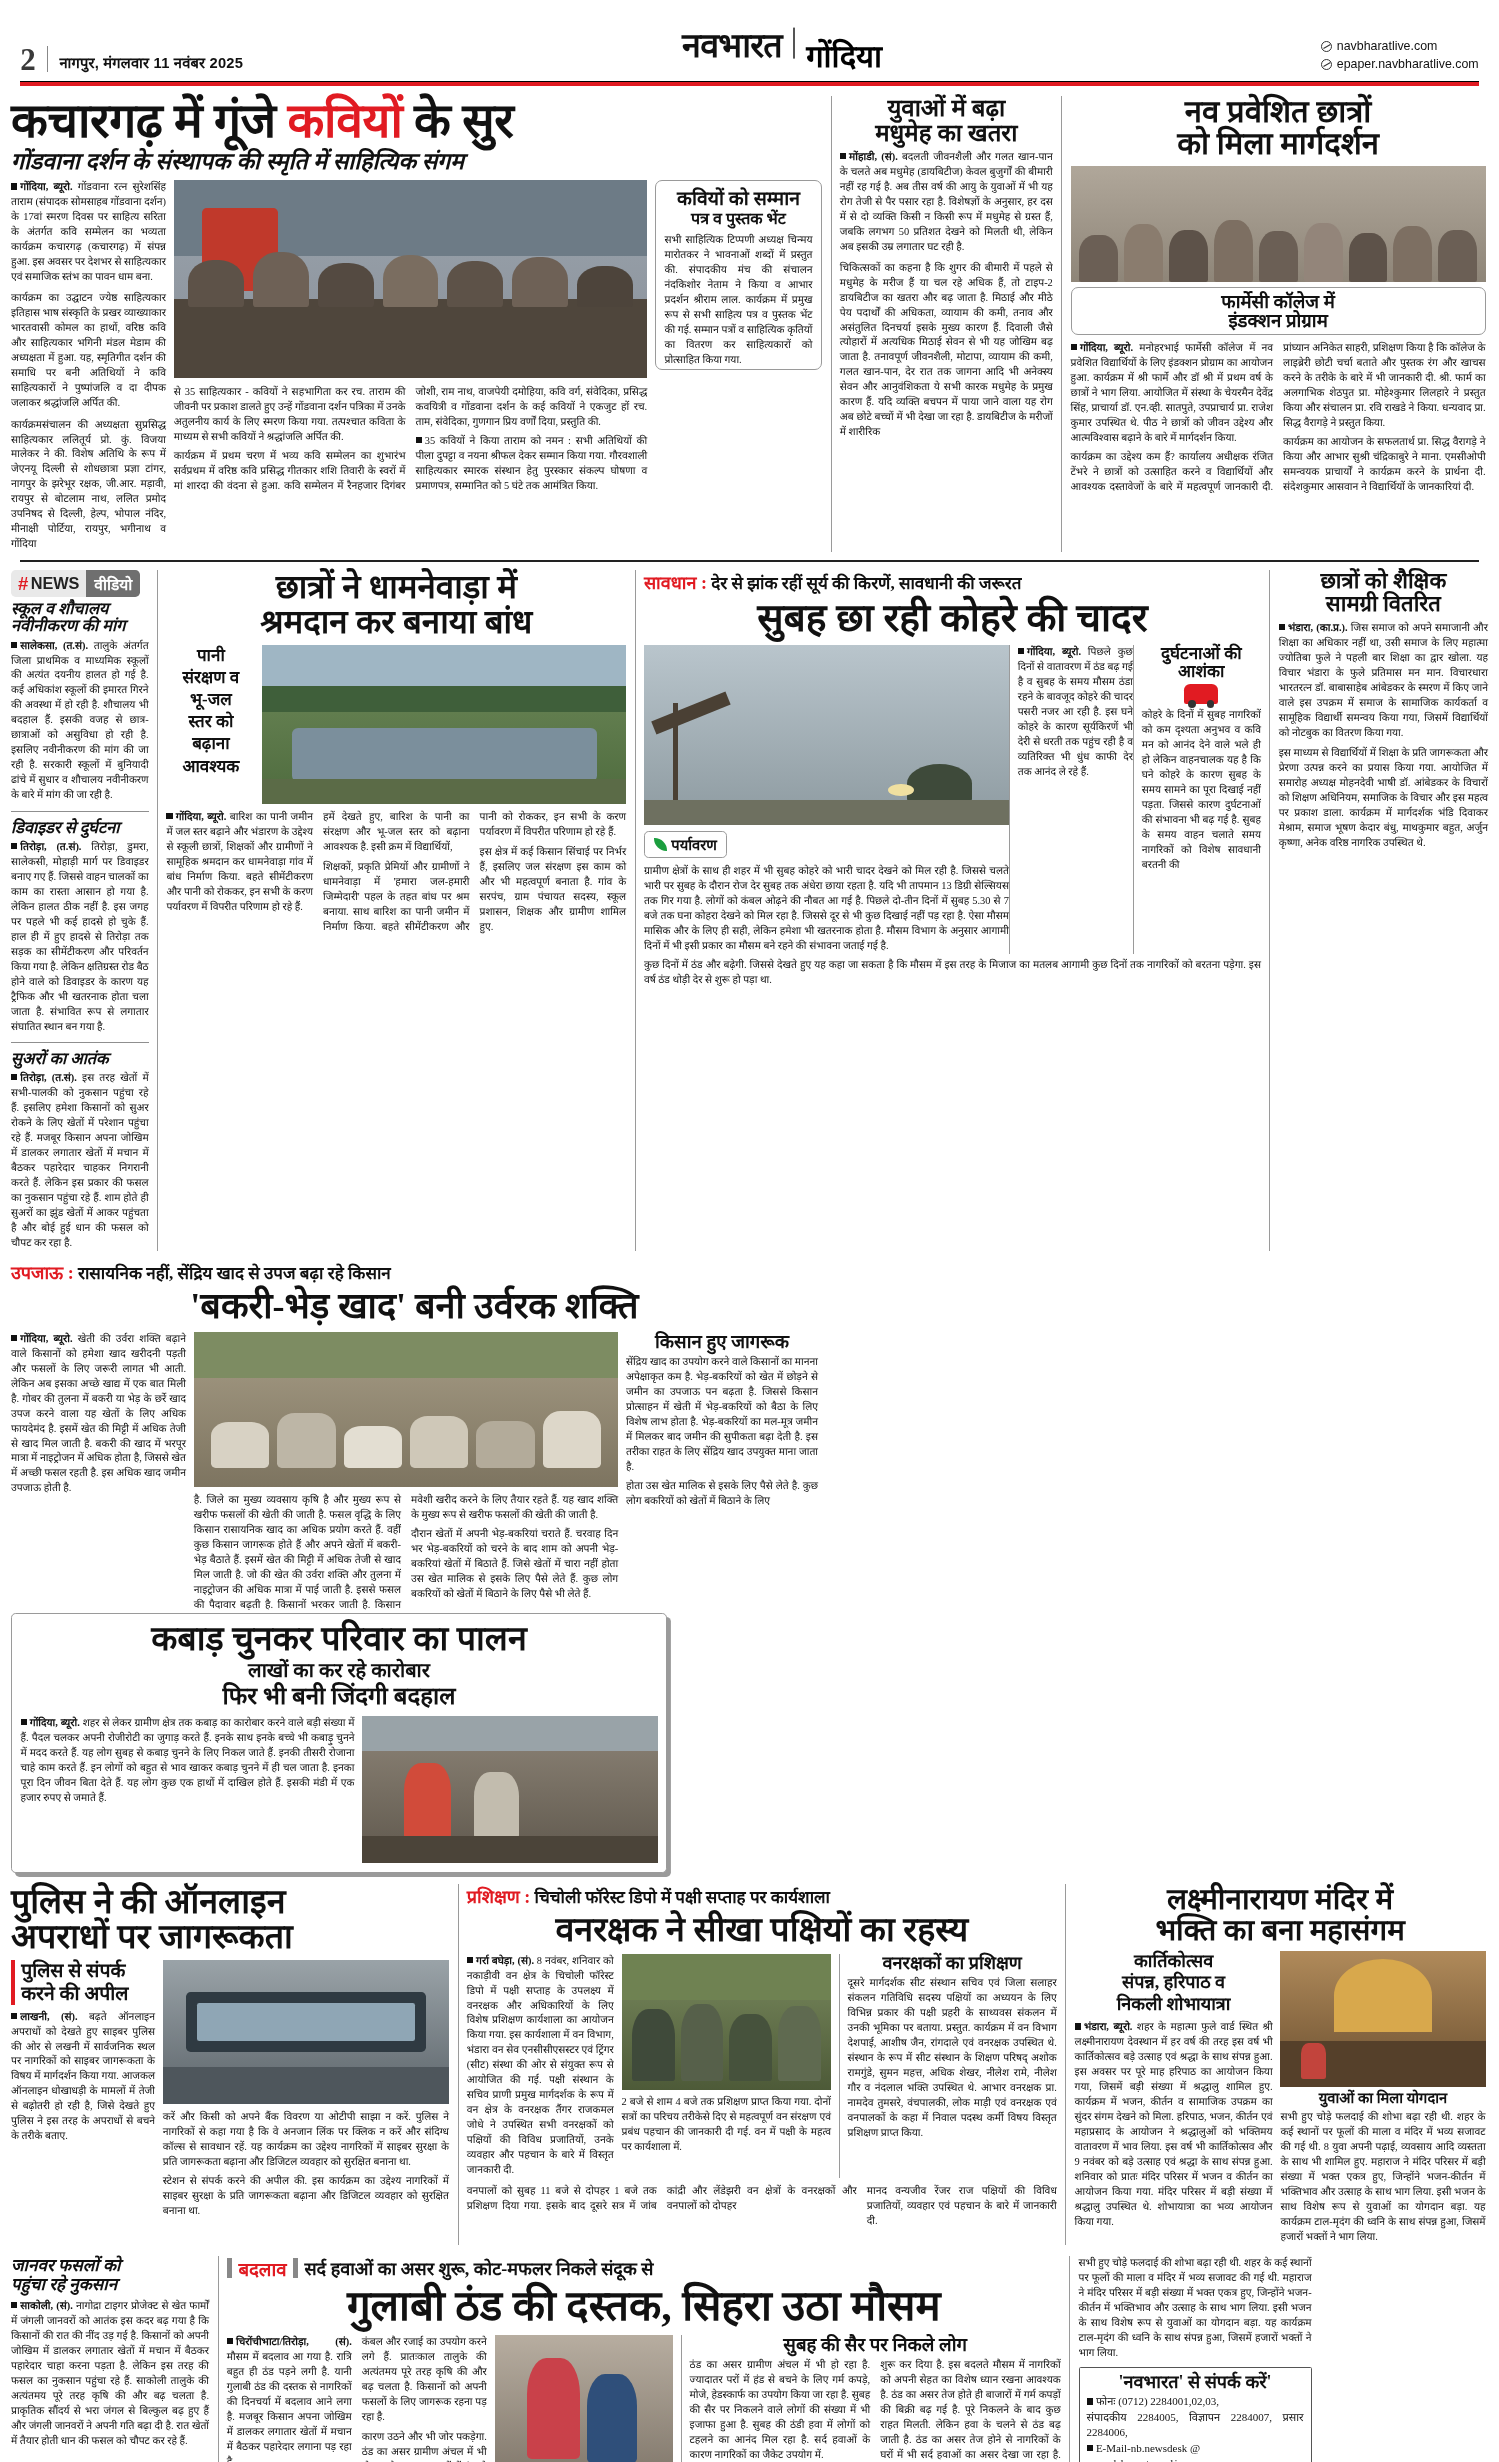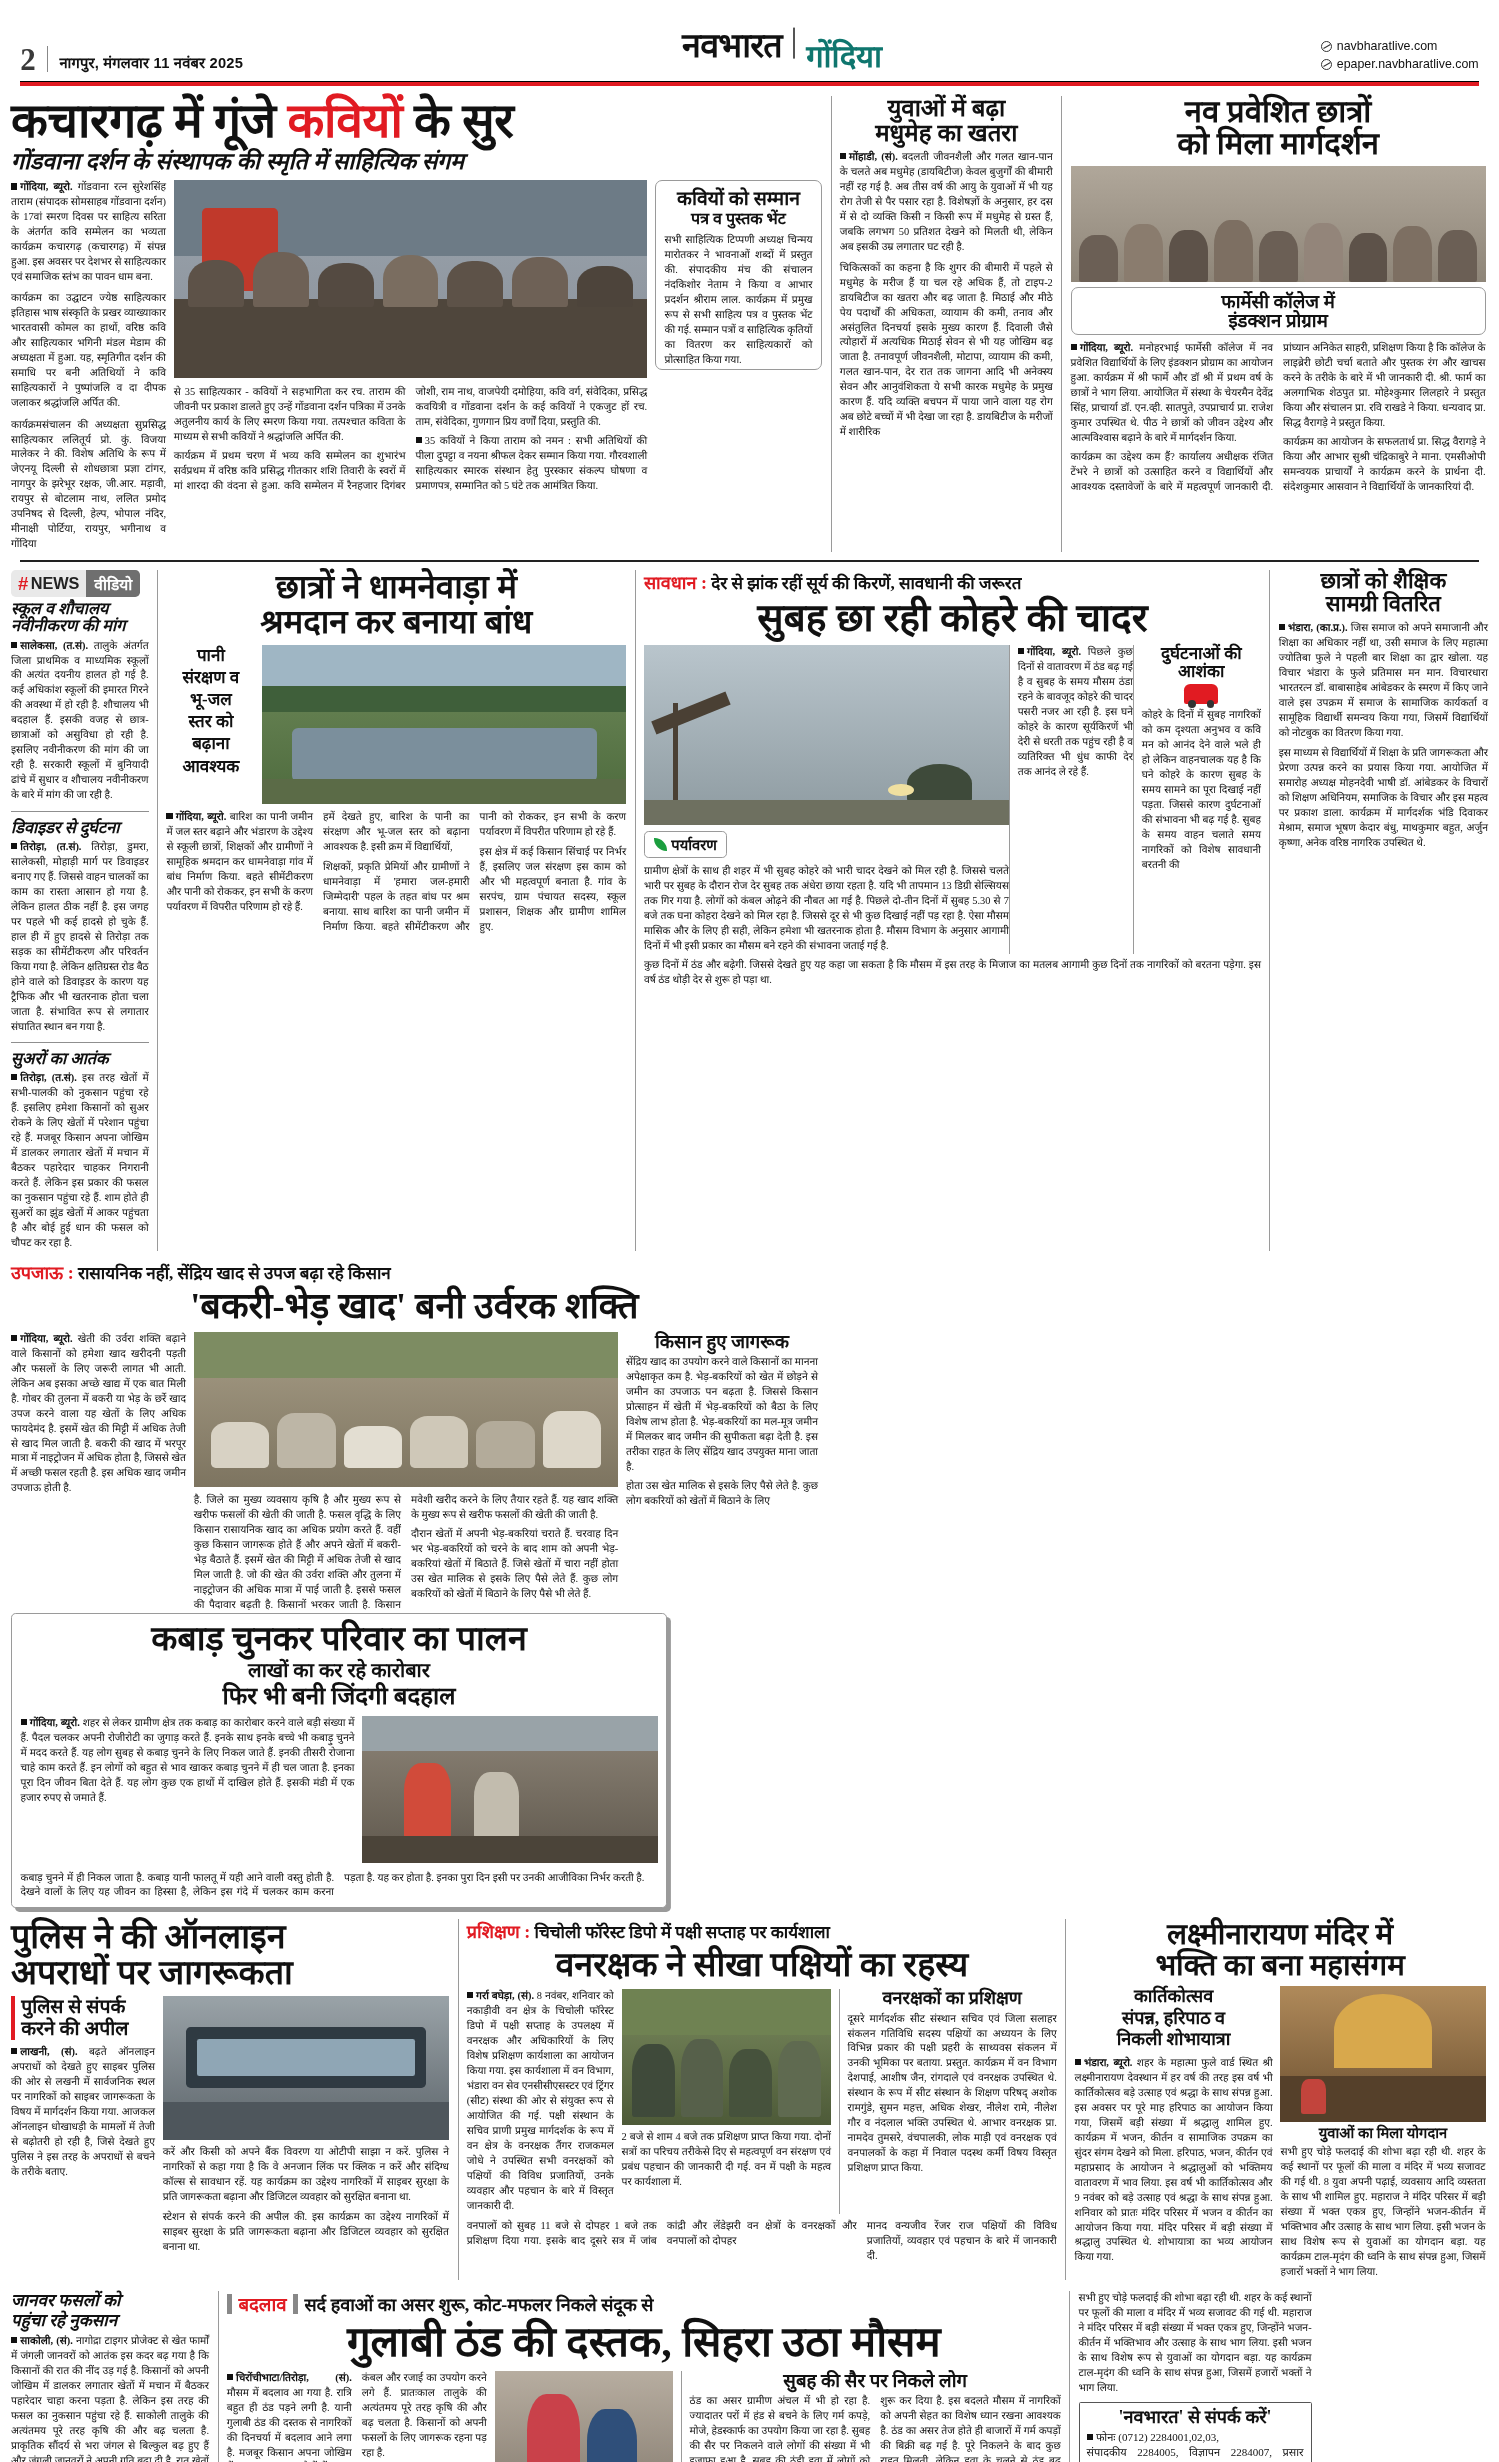--- a/index.html
+++ b/index.html
@@ -15,21 +15,21 @@
 
   
   .masthead { display:flex; align-items:flex-end; justify-content:space-between; height:74px; padding:26px 9.3px 0 9.3px; }
   .mh-left { display:flex; align-items:flex-end; gap:11px; }
   .pageno { font-size:31px; font-weight:700; line-height:.9; color:#3a3a3a; font-family:"Liberation Serif",serif;}
   .mh-sep { width:1.6px; height:26px; background:#888; margin-bottom:2.3px;}
   .mh-date { font-size:14.7px; font-weight:700; letter-spacing:0.2px; margin-bottom:1.6px; font-family:"Liberation Sans",sans-serif;}
   .mh-center { display:flex; align-items:center; gap:11px; transform:translateY(1.6px);justify-content:space-between; }
   .brand { font-size:34px; font-weight:700; letter-spacing:-0.8px; font-family:"Liberation Sans",sans-serif;}
   .brand-sep { width:2.3px; height:31px; background:#555;}
-  .brand-ed { font-size:31px; font-weight:700; color:#0f766e; font-family:"Liberation Sans",sans-serif;margin-top:23px;}
+  .brand-ed { font-size:31px; font-weight:700; color:#000000; font-family:"Liberation Sans",sans-serif;margin-top:23px;}
   .mh-right { font-size:12.4px; line-height:1.5; text-align:left; font-family:"Liberation Sans",sans-serif;}
   .mh-right div { display:flex; align-items:center; gap:4.7px; }
   .globe { display:inline-block; width:11px; height:11px; border:1.2px solid #333; border-radius:50%; position:relative; }
   .globe::after{content:"";position:absolute;left:0.8px;top:4.3px;width:7.8px;height:1.2px;background:#333;transform:rotate(-30deg);}
   .redrule { height:5.4px; background:#e11b22; margin:7px 9.3px 0 9.3px; border-top:0.8px solid #000;}
 
   
   .hl { font-family:"Liberation Serif", serif; font-weight:700; line-height:1.04; }
   .body-txt { font-size:10.4px; line-height:1.44; text-align:justify; font-family:"Liberation Serif",serif; }
   .body-txt b, .lead { font-weight:700; }
@@ -366,23 +366,20 @@
             <div class="photo" style="height:147px;">
               <div style="position:absolute;inset:0;background:linear-gradient(#8e8578,#5f584d);"></div>
               <div style="position:absolute;left:0;right:0;top:0;height:24%;background:#99a3a8;"></div>
               <div style="position:absolute;left:14%;bottom:16%;width:16%;height:52%;background:#d14b3a;border-radius:36% 36% 3.9px 3.9px;"></div>
               <div style="position:absolute;left:38%;bottom:16%;width:15%;height:46%;background:#c2bcae;border-radius:36% 36% 3.9px 3.9px;"></div>
               <div style="position:absolute;left:0;right:0;bottom:0;height:18%;background:#4b4439;"></div>
             </div>
             <div class="cap"></div>
           </div>
         </div>
-        <div class="body-txt cols2" style="margin-top:5.4px;">
-          <p>कबाड़ चुनने में ही निकल जाता है. कबाड़ यानी फालतू में यही आने वाली वस्तु होती है. देखने वालों के लिए यह जीवन का हिस्सा है, लेकिन इस गंदे में चलकर काम करना पड़ता है. यह कर होता है. इनका पुरा दिन इसी पर उनकी आजीविका निर्भर करती है.</p>
-        </div>
       </div>
     </div>
   </div>
 
   <div class="row" style="margin-top:11px;">
 
     <div style="width:438px;">
       <div class="hl" style="font-size:34px;">पुलिस ने की ऑनलाइन</div>
       <div class="hl" style="font-size:34px;margin-bottom:5.4px;">अपराधों पर जागरूकता</div>
       <div class="row">

